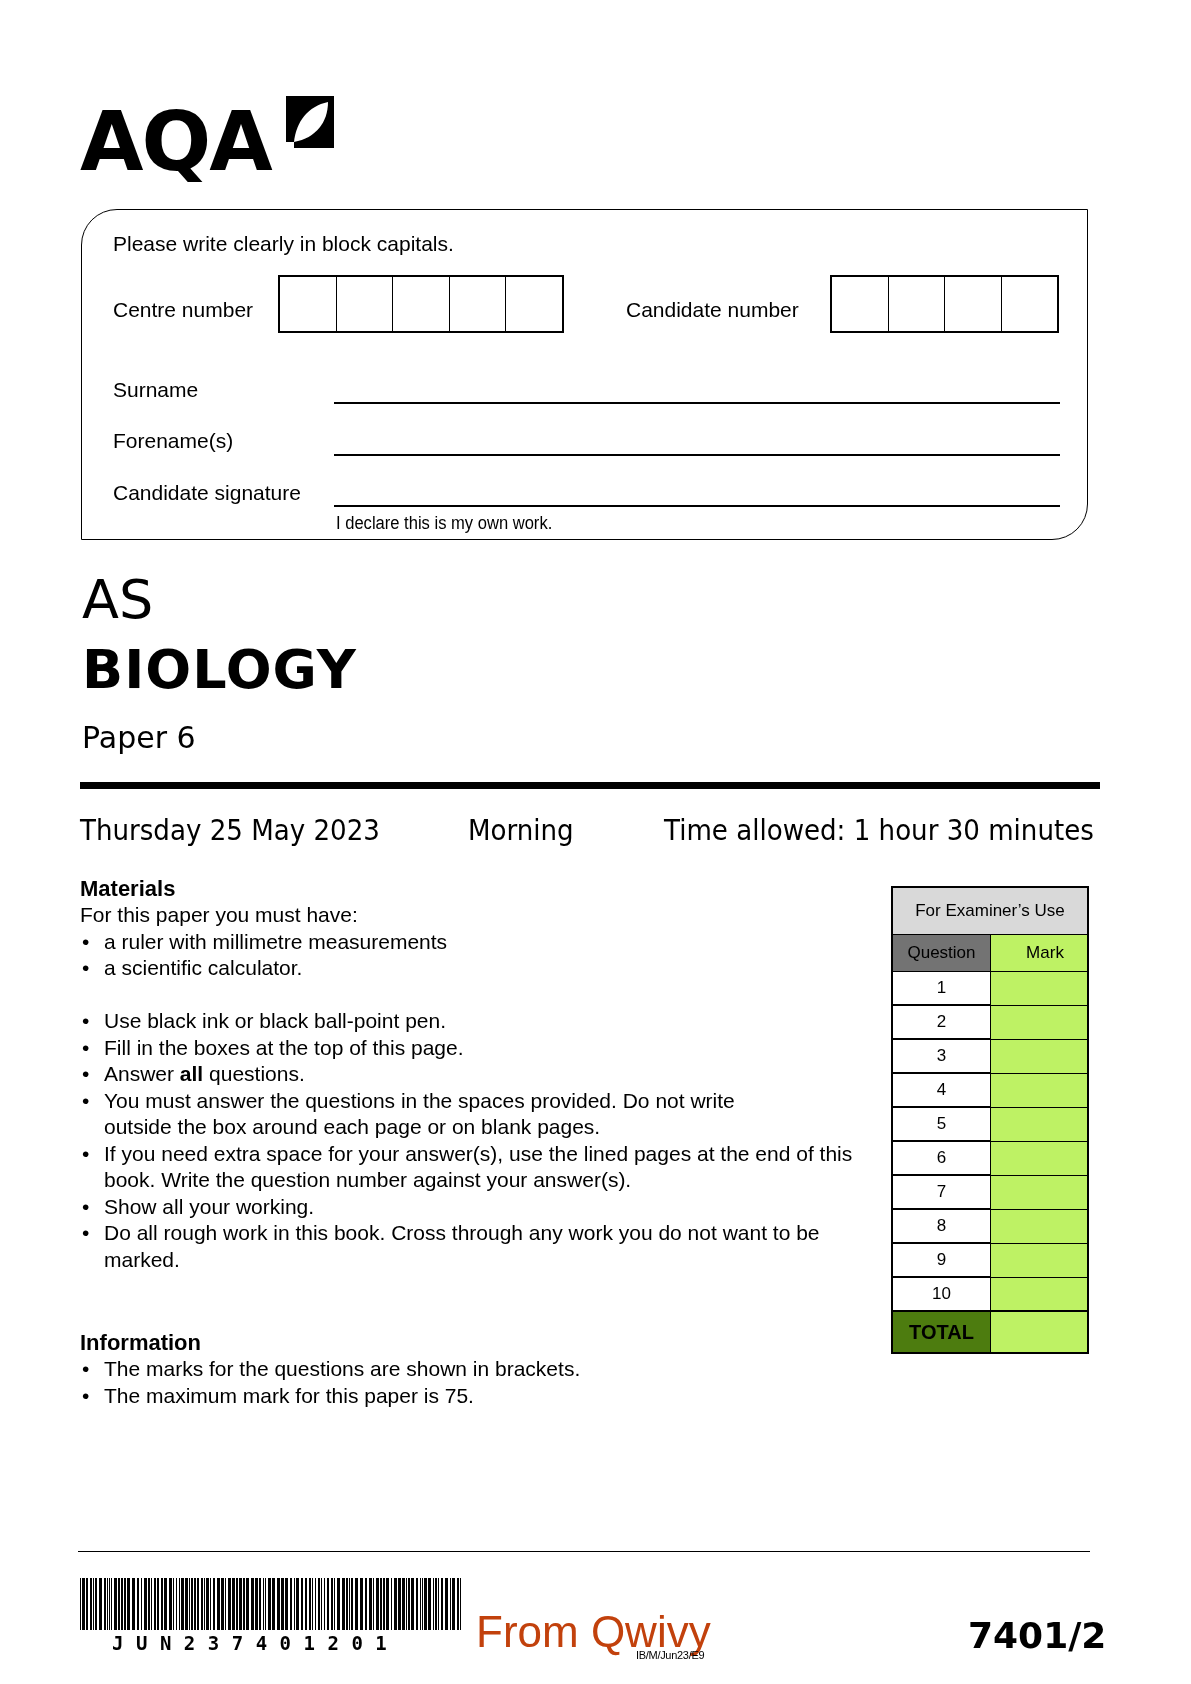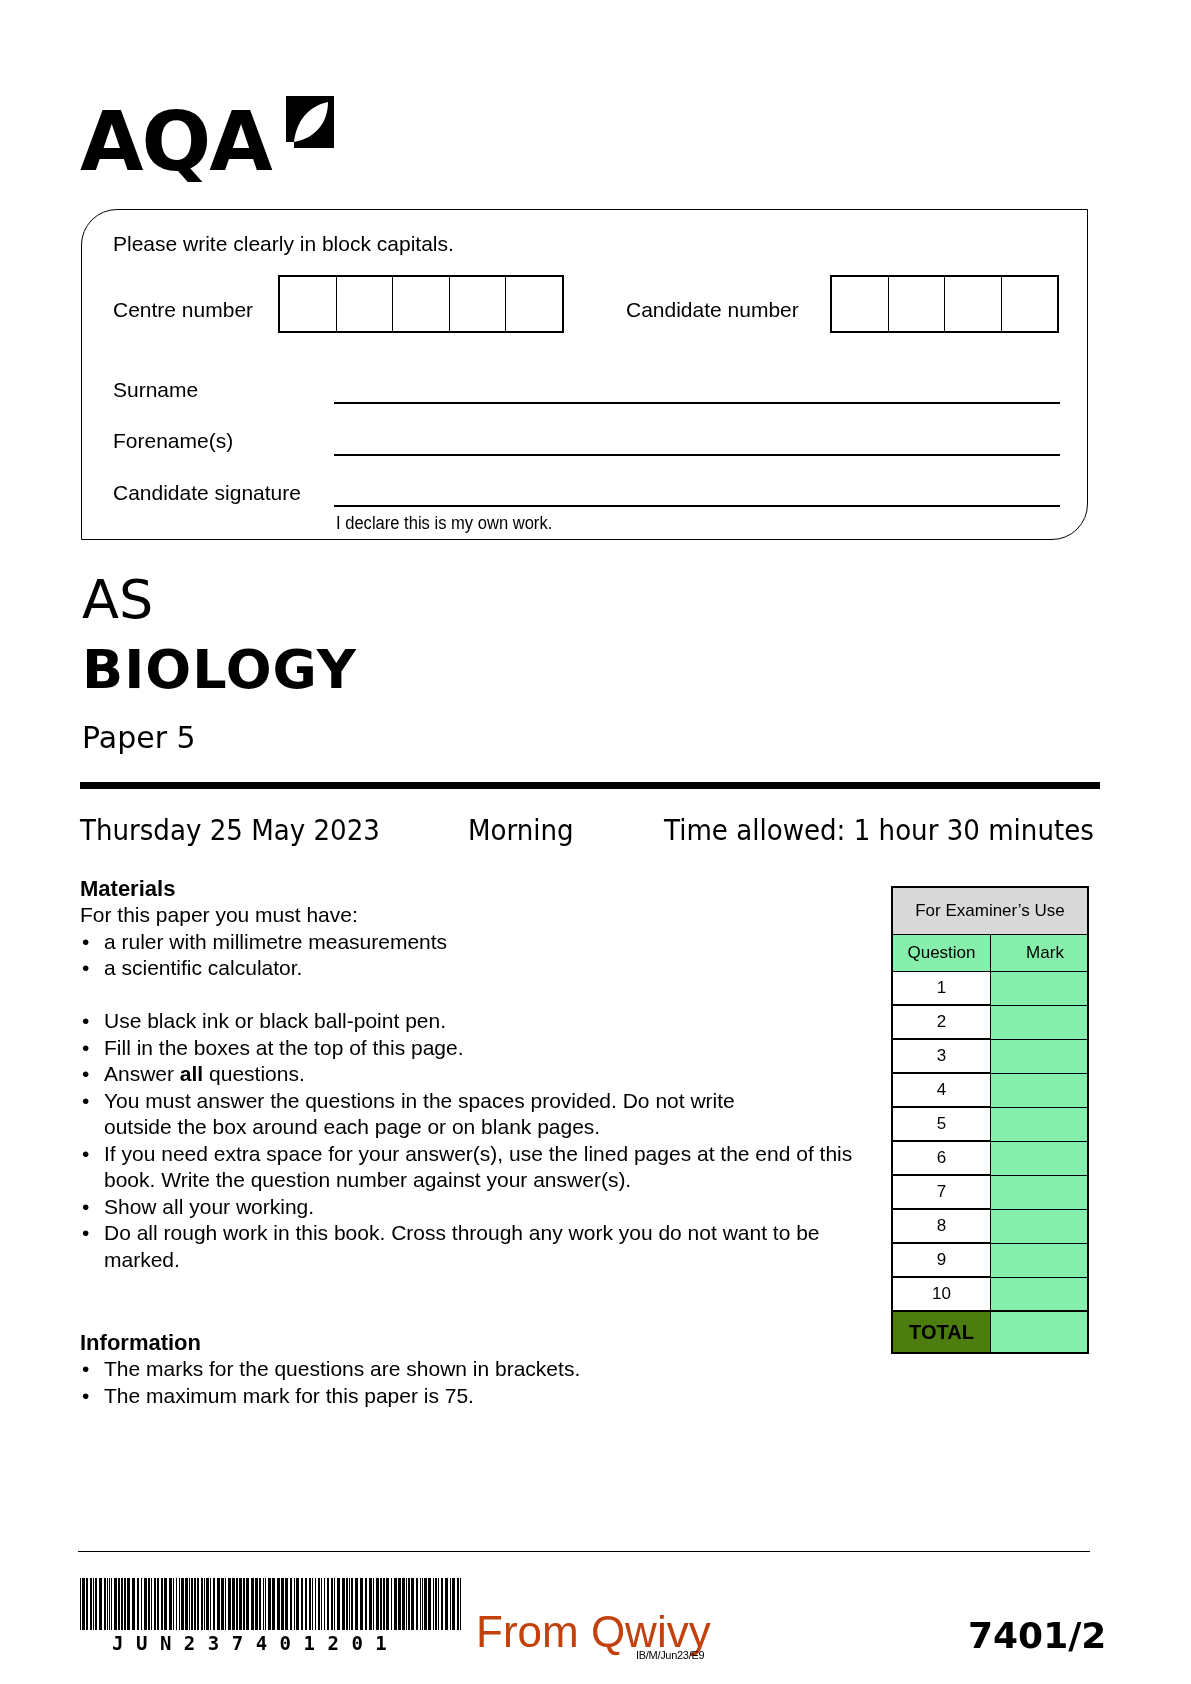--- a/index.html
+++ b/index.html
@@ -46,21 +46,21 @@
     
     #exam-table {
       left: 891px; top: 886px; width: 198px;
       border: 2.5px solid #000; box-sizing: border-box;
       border-collapse: collapse; font-size: 17px;
     }
     #exam-table td { border: 1.5px solid #000; text-align: center; padding: 0; }
     #exam-table .hdr { background: #d9d9d9; height: 46px; font-size: 17px; }
     #exam-table .colhdr { height: 36px; }
     #exam-table .q { width: 97px; height: 32px; background: #fff; border-bottom: 2px solid #000; }
-    #exam-table .m { background: #86efac; padding-left: 12px; }
+    #exam-table .m { background: #bef264; padding-left: 12px; }
     #exam-table .total td { height: 40px; border-top: 2.5px solid #000; }
     #exam-table .total .q { background: #4d7c0f; font-weight: bold; font-size: 20px; }
 
     
     #footer-rule { left: 78px; top: 1551px; width: 1012px; height: 0; border-top: 1.5px solid #000; }
     #barcode { left: 80px; top: 1578px; width: 385px; height: 52px; }
     #barcode-text { left: 112px; top: 1632px; font-family: "DejaVu Sans Mono", monospace; font-size: 19px; letter-spacing: 12.5px; line-height: 22px; font-weight: bold; }
     #watermark { left: 476px; top: 1608px; font-size: 44px; color: #c2410c; line-height: 48px; }
     #ref { left: 636px; top: 1648px; font-size: 11px; line-height: 14px; letter-spacing: -0.3px; }
     #paper-code { left: 968px; top: 1615px; font-family: "DejaVu Sans", sans-serif; font-weight: bold; font-size: 36px; line-height: 42px; }
@@ -105,21 +105,21 @@
 <div class="abs form-text" style="left:336px; top:429px;"></div>
 <div class="abs write-line" style="left:334px; top:454px; width:726px;"></div>
 
 <div class="abs form-text" style="left:113px; top:481px;">Candidate signature</div>
 <div class="abs form-text" style="left:336px; top:481px;"></div>
 <div class="abs write-line" style="left:334px; top:505px; width:726px;"></div>
 <div class="abs" style="left:336px; top:512px; font-size:18px; line-height:22px; transform:scaleX(0.92); transform-origin:left top;">I declare this is my own work.</div>
 
 <div id="qual" class="abs title-font">AS</div>
 <div id="subject" class="abs title-font">BIOLOGY</div>
-<div id="paper" class="abs title-font">Paper 5</div>
+<div id="paper" class="abs title-font">Paper 6</div>
 <div id="rule" class="abs"></div>
 
 <div class="abs meta" style="left:80px;">Thursday 25 May 2023</div>
 <div class="abs meta" style="left:468px;">Morning</div>
 <div class="abs meta" style="left:664px;">Time allowed: 1 hour 30 minutes</div>
 
 <div class="abs" style="left:80px; top:876px; width:780px;">
   <div class="section-head">Materials</div>
   <div class="body-text">For this paper you must have:</div>
   <ul class="bullets body-text">
@@ -147,21 +147,21 @@
     <li>The maximum mark for this paper is 75.</li>
   </ul>
 </div>
 
 <table id="exam-table" class="abs">
   <tbody>
       <tr>
     <td colspan="2" class="hdr">For Examiner’s Use</td>
   </tr>
   <tr>
-    <td class="colhdr" style="background:#86efac;">Question</td>
+    <td class="colhdr" style="background:#737373;">Question</td>
     <td class="colhdr m">Mark</td>
   </tr>
   </tbody>
     <tbody id="exam-rows">
       <tr>
         <td class="q">1</td>
         <td class="m"></td>
       </tr>
       <tr>
         <td class="q">2</td>

